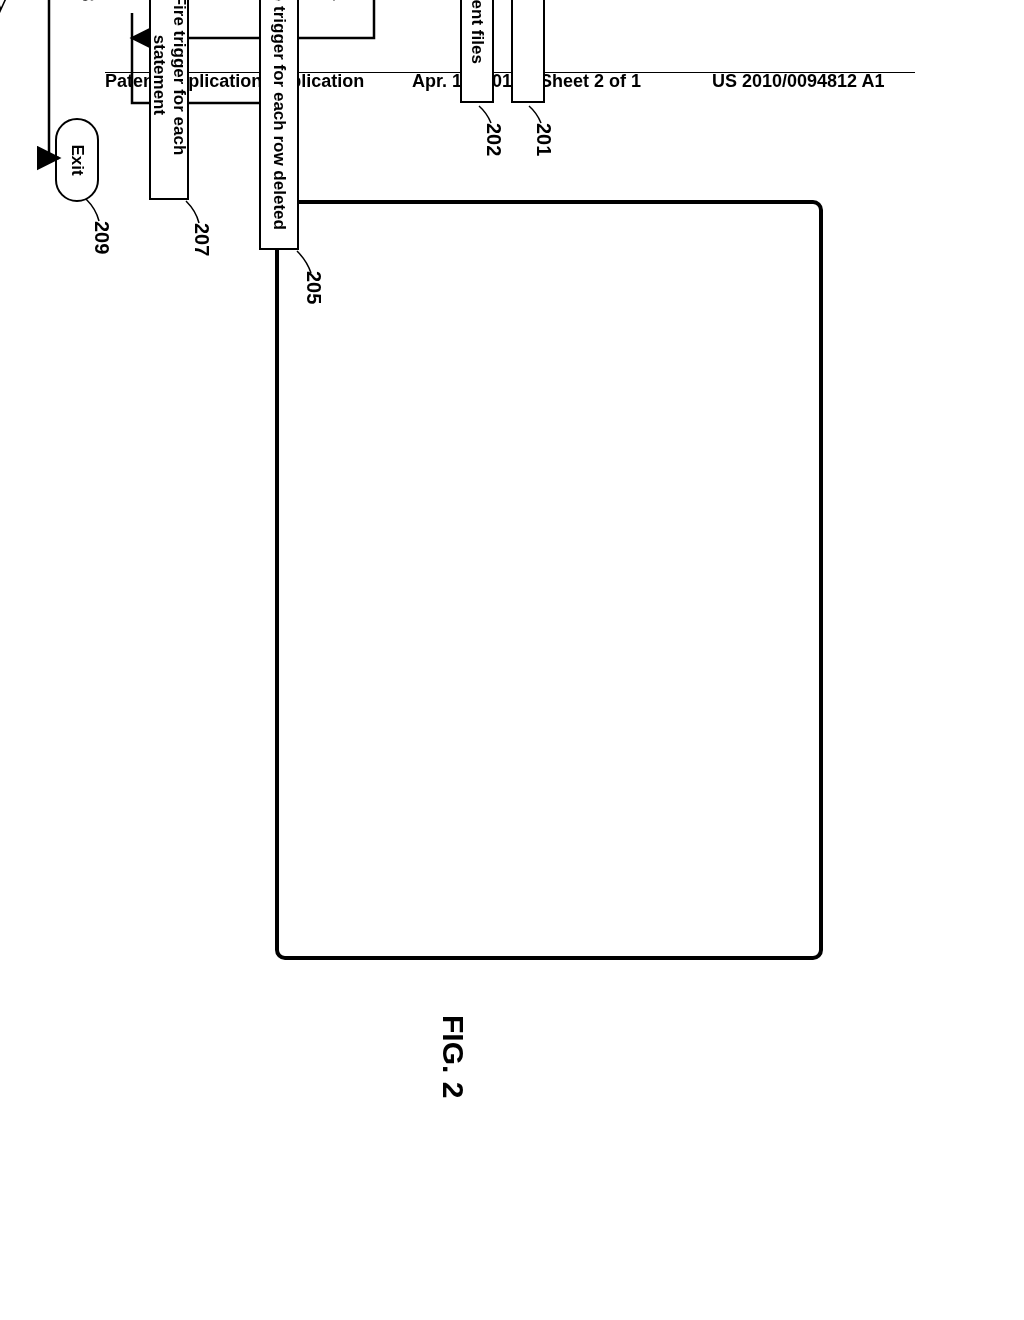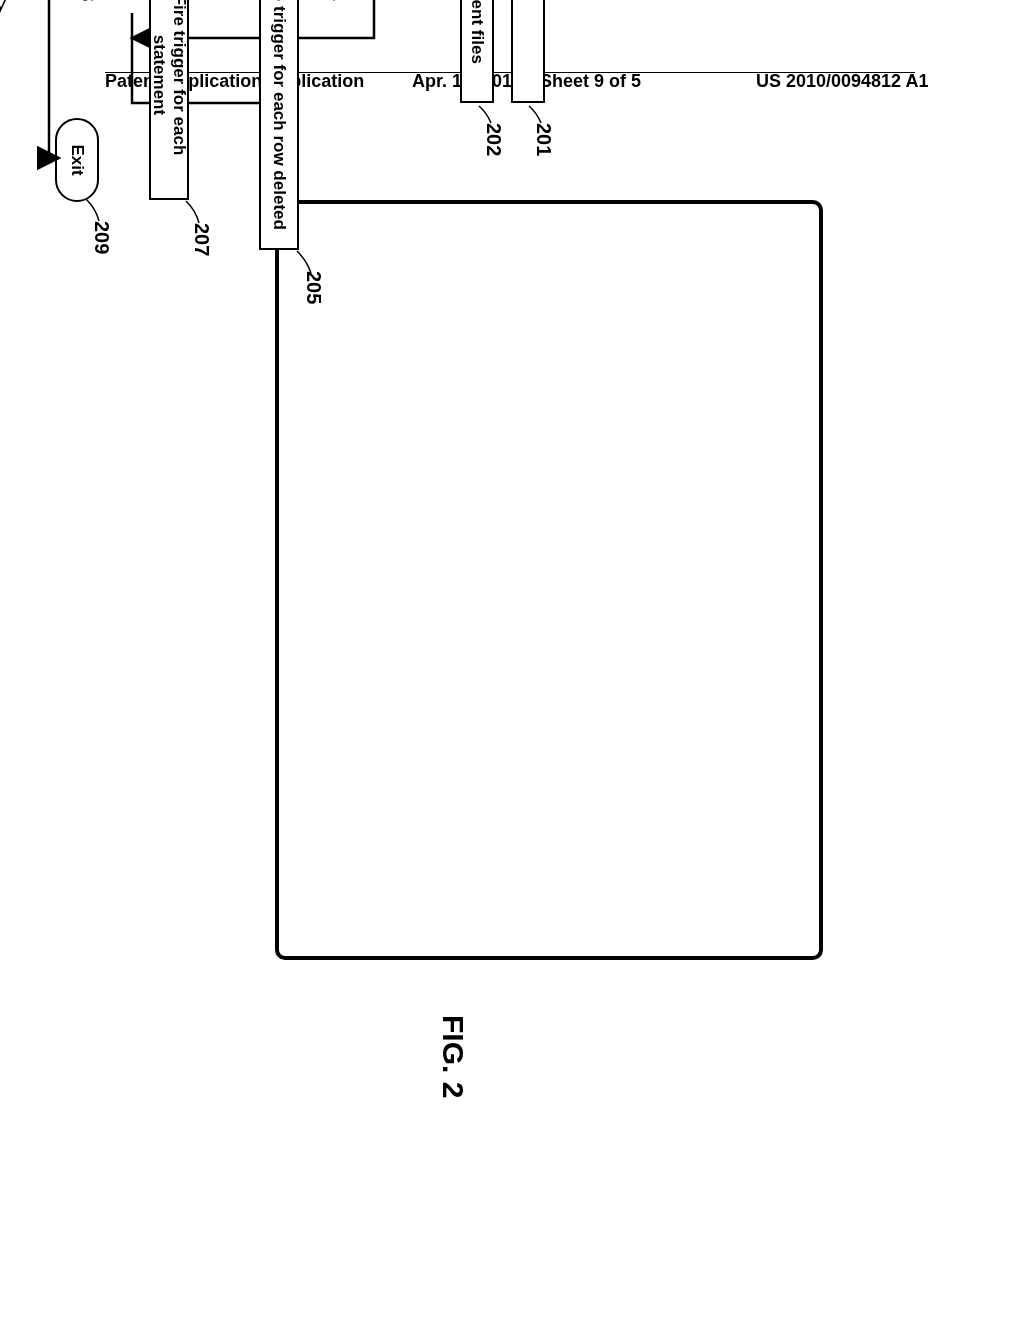--- a/index.html
+++ b/index.html
@@ -110,22 +110,22 @@
     pointer-events: none;
   }
 </style>
 </head>
 <body>
 
 <div class="page-header">
   <hr class="top">
   <span class="hdr-text" style="left:105px;">Patent Application Publication</span>
   <span class="hdr-text" style="left:412px;">Apr. 15, 2010</span>
-  <span class="hdr-text" style="left:540px;">Sheet 9 of 5</span>
-  <span class="hdr-text" style="left:756px;">US 2010/0094812 A1</span>
+  <span class="hdr-text" style="left:540px;">Sheet 2 of 1</span>
+  <span class="hdr-text" style="left:712px;">US 2010/0094812 A1</span>
 </div>
 
 <div class="canvas-outer">
 
   <div class="diagram-rotated">
     <div class="flow">
 
       <svg class="arrows">
         <defs>
           <marker id="ah" markerWidth="12" markerHeight="12" refX="9" refY="5" orient="auto">

